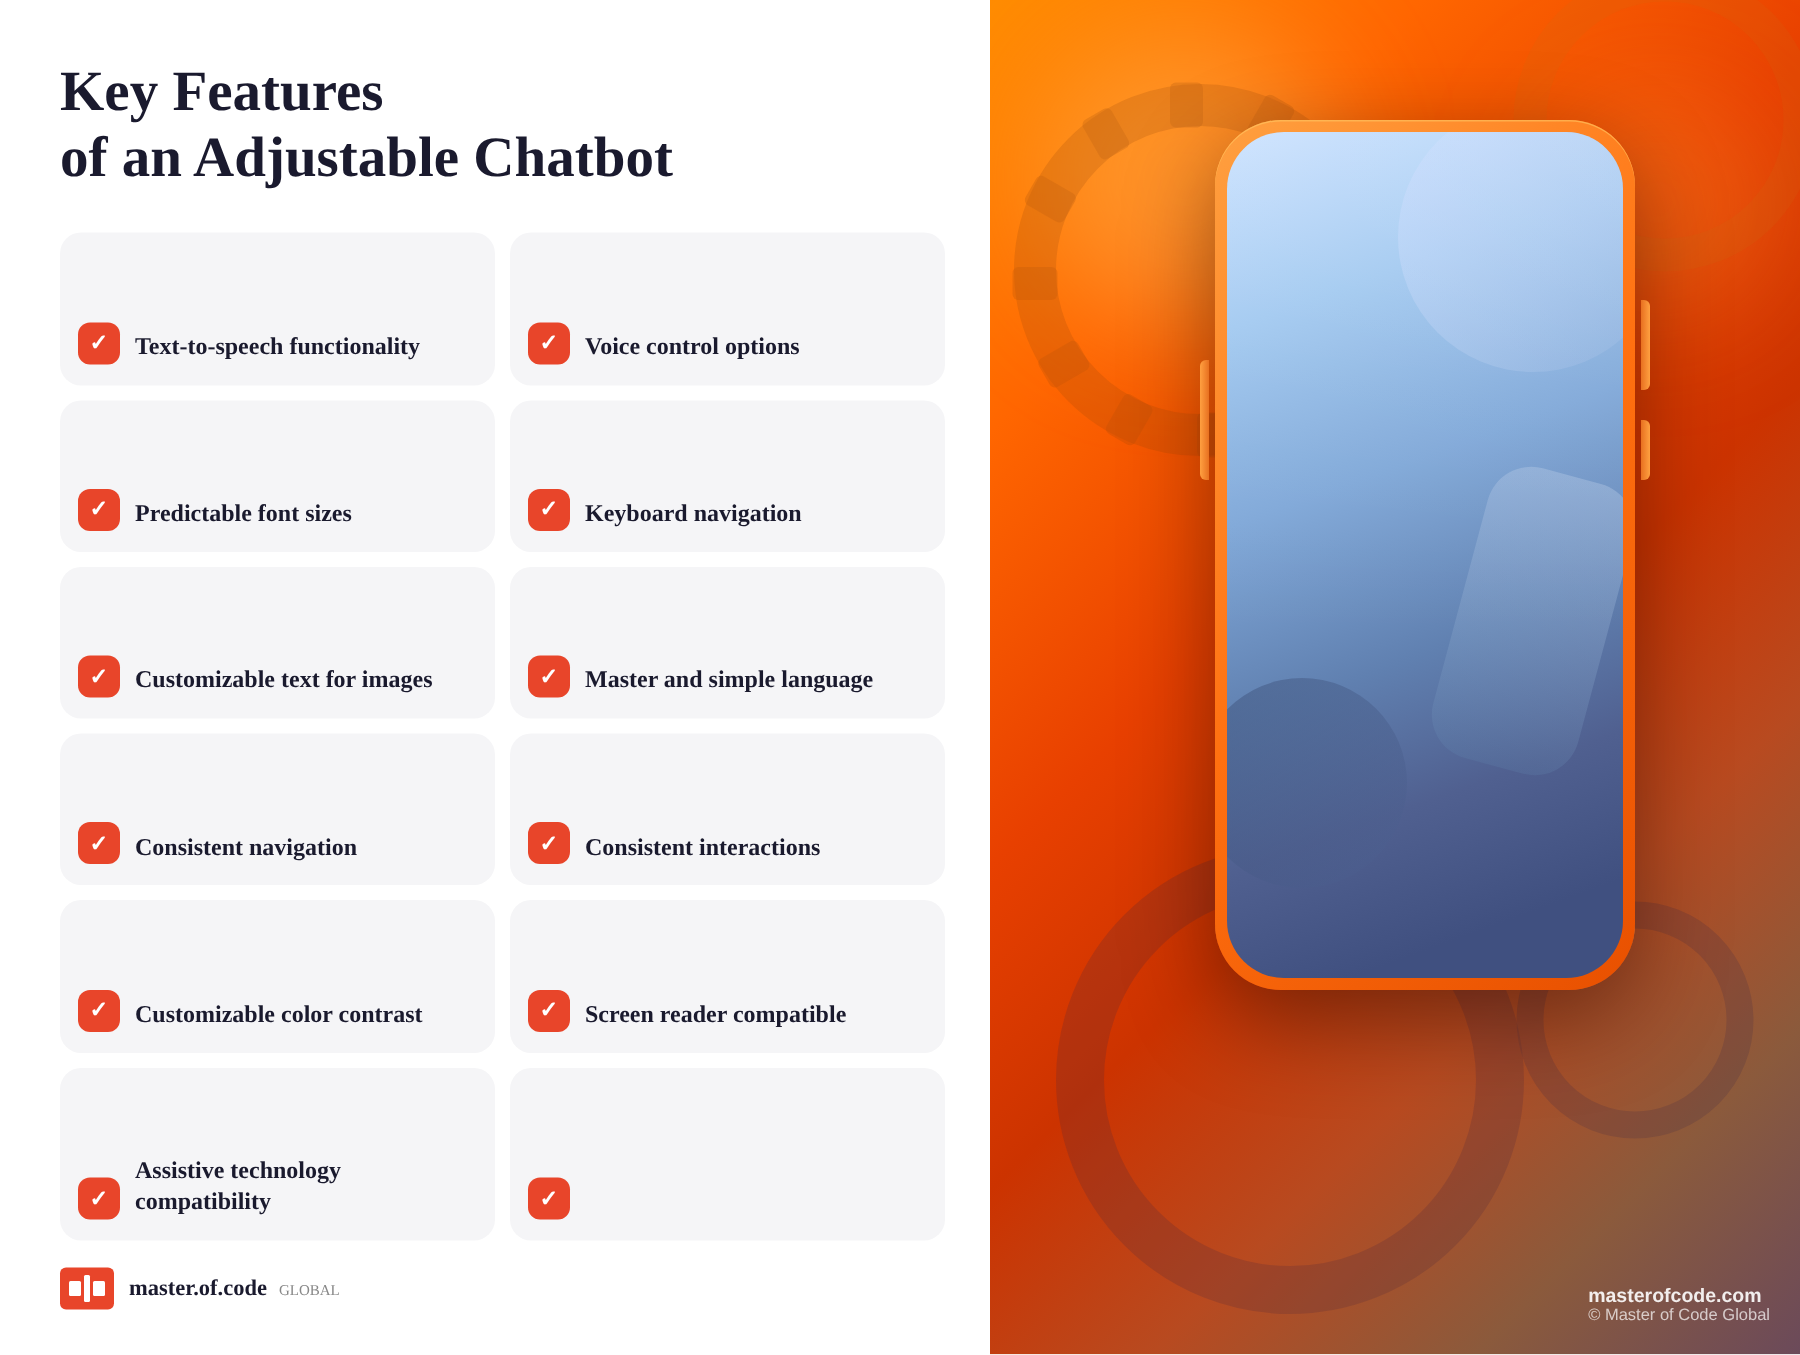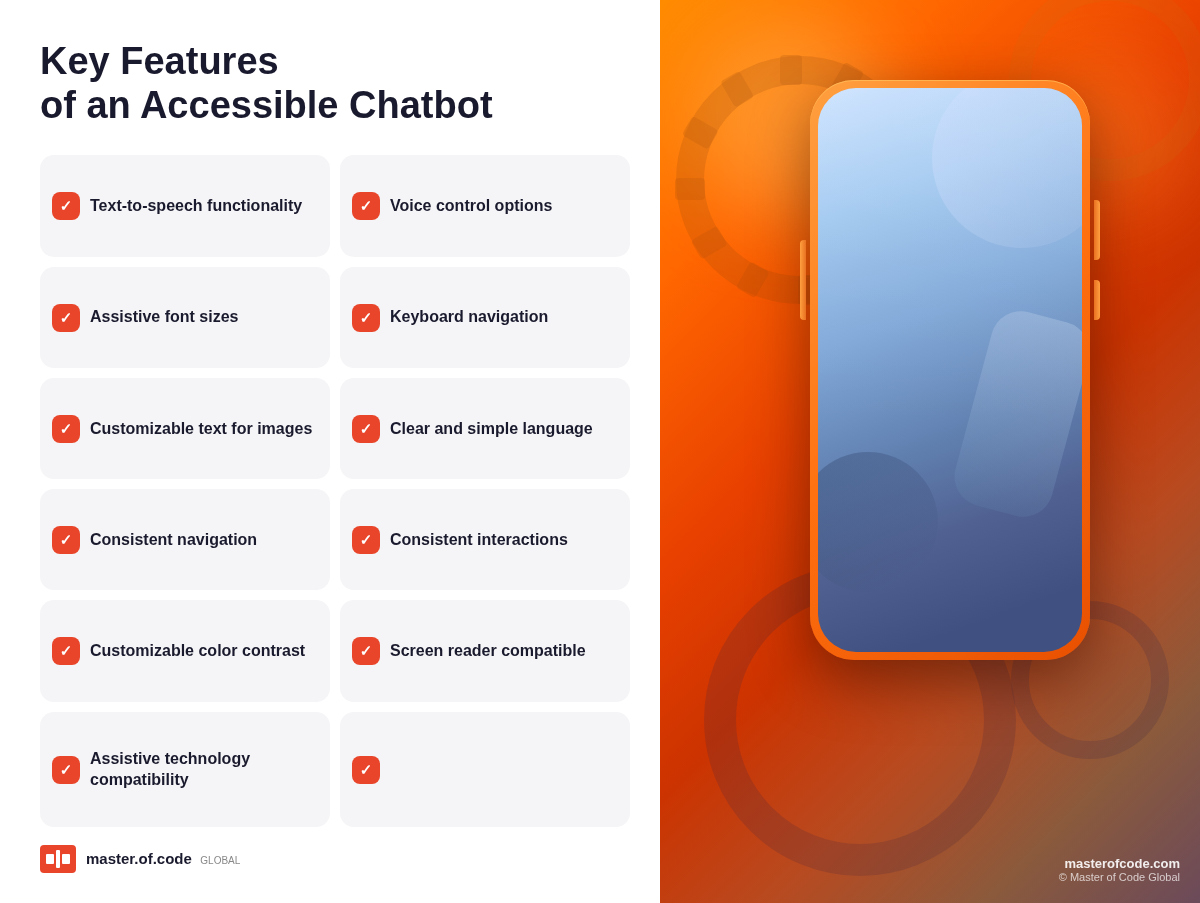--- a/index.html
+++ b/index.html
@@ -12,20 +12,21 @@
       display: flex;
     }
 
     .left-panel {
       width: 660px;
       height: 903px;
       background: #ffffff;
       padding: 40px 30px 30px 40px;
       display: flex;
       flex-direction: column;
+      font-family: Liberation Serif, serif;
     }
 
     .title {
       font-size: 38px;
       font-weight: 900;
       color: #1a1a2e;
       line-height: 1.15;
       margin-bottom: 28px;
     }
 
@@ -34,21 +35,21 @@
       grid-template-columns: 1fr 1fr;
       gap: 10px;
       flex: 1;
     }
 
     .feature-card {
       background: #f5f5f7;
       border-radius: 14px;
       padding: 14px 14px 14px 12px;
       display: flex;
-      align-items: center;
+      align-items: flex-end;
       gap: 10px;
     }
 
     .check-icon {
       width: 28px;
       height: 28px;
       min-width: 28px;
       background: #e8452a;
       border-radius: 8px;
       display: flex;
@@ -220,21 +221,20 @@
       height: 80px;
       background: linear-gradient(90deg, #ffa040, #e87020);
       border-radius: 4px 0 0 4px;
     }
 
     
     .attribution {
       position: absolute;
       bottom: 20px;
       right: 20px;
-      text-align: right;
     }
 
     .attribution-url {
       font-size: 13px;
       font-weight: 700;
       color: rgba(255,255,255,0.9);
     }
 
     .attribution-copy {
       font-size: 11px;
@@ -263,51 +263,51 @@
       right: 20px;
       background: rgba(255, 160, 50, 0.3);
     }
   </style>
 </head>
 <body>
 
 <div class="left-panel">
   <h1 class="title">
     <span>Key Features</span><br>
-    <span>of an Accessible Chatbot</span>
+    <span>of an Adjustable Chatbot</span>
   </h1>
 
   <div class="features-grid">
 
     <div class="feature-card">
       <div class="check-icon"></div>
       <span class="feature-text">Text-to-speech functionality</span>
     </div>
     <div class="feature-card">
       <div class="check-icon"></div>
       <span class="feature-text">Voice control options</span>
     </div>
 
     <div class="feature-card">
       <div class="check-icon"></div>
-      <span class="feature-text">Assistive font sizes</span>
+      <span class="feature-text">Predictable font sizes</span>
     </div>
     <div class="feature-card">
       <div class="check-icon"></div>
       <span class="feature-text">Keyboard navigation</span>
     </div>
 
     <div class="feature-card">
       <div class="check-icon"></div>
       <span class="feature-text">Customizable text for images</span>
     </div>
 
     <div class="feature-card">
       <div class="check-icon"></div>
-      <span class="feature-text">Clear and simple language</span>
+      <span class="feature-text">Master and simple language</span>
     </div>
     <div class="feature-card">
       <div class="check-icon"></div>
       <span class="feature-text">Consistent navigation</span>
     </div>
 
     <div class="feature-card">
       <div class="check-icon"></div>
       <span class="feature-text">Consistent interactions</span>
     </div>

